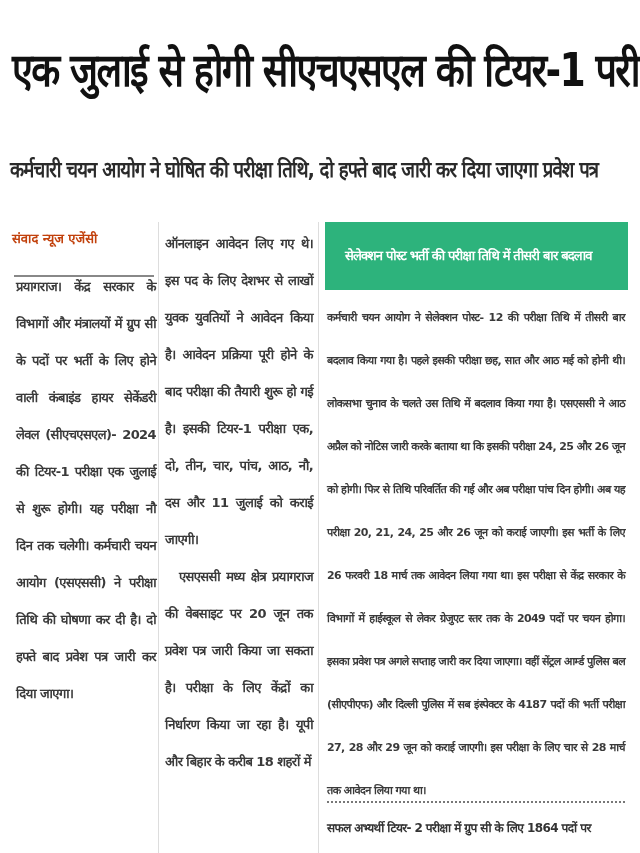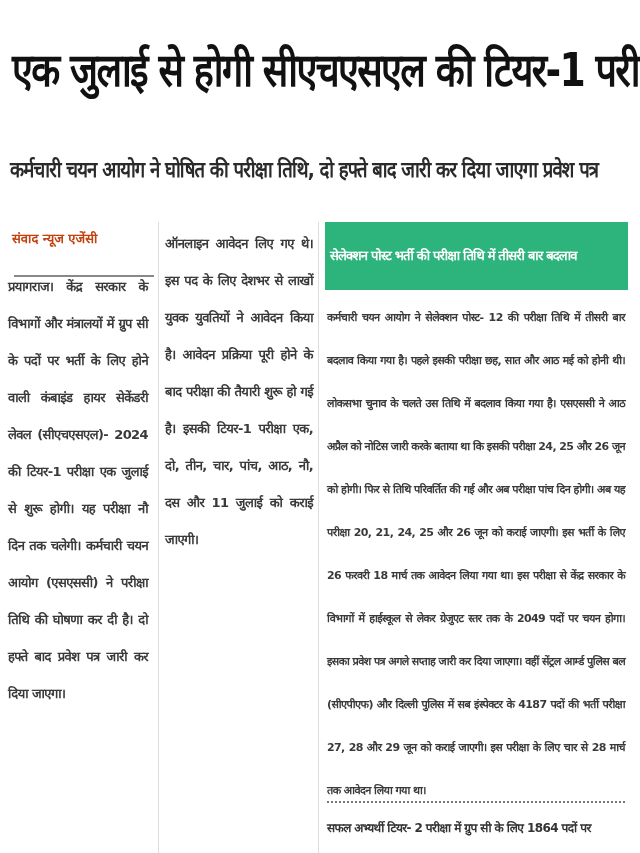--- a/index.html
+++ b/index.html
@@ -17,35 +17,35 @@
       font-family: "DejaVu Sans", sans-serif; font-weight: bold;
       font-size: 22px; line-height: 40px; color: #2a2a2a; letter-spacing: -1px;
       white-space: nowrap; transform: scaleX(0.84); transform-origin: left center;
     }
 
     .col {
       position: absolute; font-size: 13px; line-height: 37px; color: #3a3a3a;
       text-align: justify; font-weight: bold; letter-spacing: -0.6px;
     }
     .col p { margin: 0; }
-    .col-1 { left: 8px; top: 268px; width: 140px; }
+    .col-1 { left: 16px; top: 268px; width: 140px; }
     .col-2 { left: 165px; top: 225px; width: 148px; }
 
     .byline {
       position: absolute; left: 12px; top: 222px; width: 140px;
       font-size: 13px; font-weight: bold; color: #c2410c; line-height: 34px;
     }
     .byline-rule {
       position: absolute; left: 14px; top: 275px; width: 140px; height: 2px; background: #888;
     }
 
     .boxhead {
       position: absolute; left: 325px; top: 222px; width: 303px; height: 68px;
       background: #2db37c; color: #fff; font-weight: bold; font-size: 13px;
-      line-height: 68px; padding-left: 5px; white-space: nowrap; overflow: hidden;
+      line-height: 68px; padding-left: 20px; white-space: nowrap; overflow: hidden;
       letter-spacing: -0.8px;
     }
     .col-3 {
       position: absolute; left: 327px; top: 296px; width: 298px;
       font-size: 11px; line-height: 43px; color: #3a3a3a; font-weight: bold;
       text-align: justify; letter-spacing: -0.6px;
     }
     .dotted-rule {
       position: absolute; left: 327px; top: 801px; width: 298px; height: 0;
       border-top: 2px dotted #777;
@@ -70,20 +70,21 @@
 <div class="byline-rule"></div>
 
 <div class="col col-1">
   <p>प्रयागराज। केंद्र सरकार के विभागों और मंत्रालयों में ग्रुप सी के पदों पर भर्ती के लिए होने वाली कंबाइंड हायर सेकेंडरी लेवल (सीएचएसएल)- 2024 की टियर-1 परीक्षा एक जुलाई से शुरू होगी। यह परीक्षा नौ दिन तक चलेगी। कर्मचारी चयन आयोग (एसएससी) ने परीक्षा तिथि की घोषणा कर दी है। दो हफ्ते बाद प्रवेश पत्र जारी कर दिया जाएगा।</p>
 </div>
 
 <div class="col-divider" style="left:158px;"></div>
 
 <div class="col col-2">
   <p>ऑनलाइन आवेदन लिए गए थे। इस पद के लिए देशभर से लाखों युवक युवतियों ने आवेदन किया है। आवेदन प्रक्रिया पूरी होने के बाद परीक्षा की तैयारी शुरू हो गई है। इसकी टियर-1 परीक्षा एक, दो, तीन, चार, पांच, आठ, नौ, दस और 11 जुलाई को कराई जाएगी।</p>
+  <p><span class="indent"></span><span>एसएससी मध्य क्षेत्र प्रयागराज की वेबसाइट पर 20 जून तक प्रवेश पत्र जारी किया जा सकता है। परीक्षा के लिए केंद्रों का निर्धारण किया जा रहा है। यूपी और बिहार के करीब 18 शहरों में</span></p>
 </div>
 
 <div class="col-divider" style="left:318px;"></div>
 
 <div class="boxhead">सेलेक्शन पोस्ट भर्ती की परीक्षा तिथि में तीसरी बार बदलाव</div>
 <div class="col-3">कर्मचारी चयन आयोग ने सेलेक्शन पोस्ट- 12 की परीक्षा तिथि में तीसरी बार बदलाव किया गया है। पहले इसकी परीक्षा छह, सात और आठ मई को होनी थी। लोकसभा चुनाव के चलते उस तिथि में बदलाव किया गया है। एसएससी ने आठ अप्रैल को नोटिस जारी करके बताया था कि इसकी परीक्षा 24, 25 और 26 जून को होगी। फिर से तिथि परिवर्तित की गई और अब परीक्षा पांच दिन होगी। अब यह परीक्षा 20, 21, 24, 25 और 26 जून को कराई जाएगी। इस भर्ती के लिए 26 फरवरी 18 मार्च तक आवेदन लिया गया था। इस परीक्षा से केंद्र सरकार के विभागों में हाईस्कूल से लेकर ग्रेजुएट स्तर तक के 2049 पदों पर चयन होगा। इसका प्रवेश पत्र अगले सप्ताह जारी कर दिया जाएगा। वहीं सेंट्रल आर्म्ड पुलिस बल (सीएपीएफ) और दिल्ली पुलिस में सब इंस्पेक्टर के 4187 पदों की भर्ती परीक्षा 27, 28 और 29 जून को कराई जाएगी। इस परीक्षा के लिए चार से 28 मार्च तक आवेदन लिया गया था।</div>
 <div class="dotted-rule"></div>
 <div class="box-footer">सफल अभ्यर्थी टियर- 2 परीक्षा में  ग्रुप सी के लिए 1864 पदों पर</div>
 
 </body></html>

